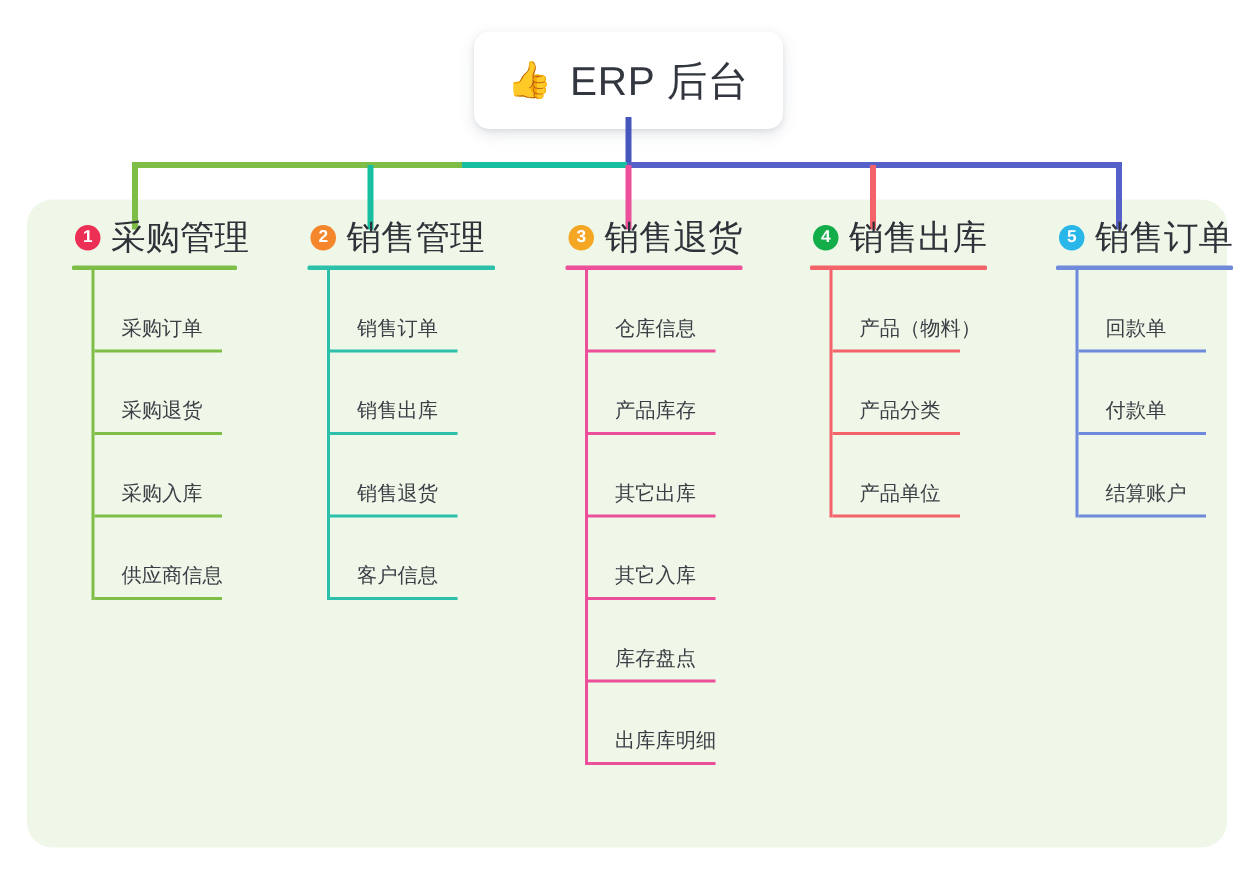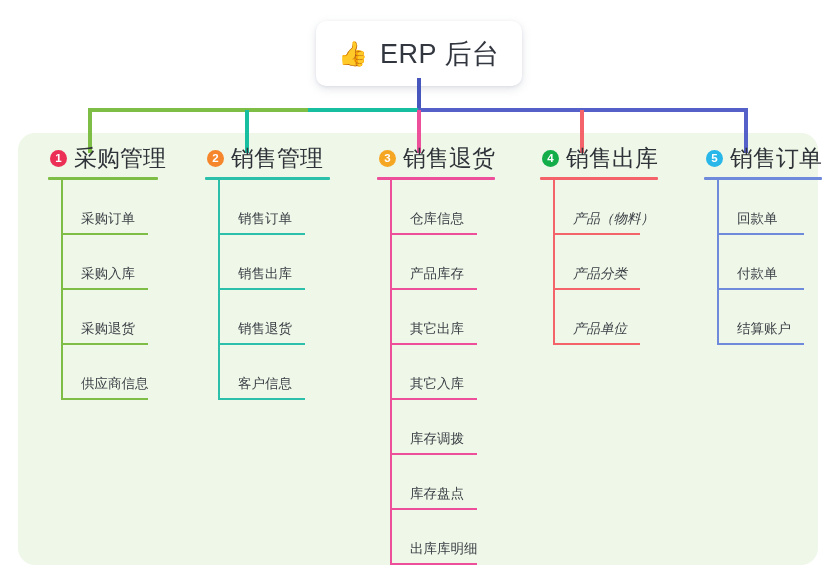--- a/index.html
+++ b/index.html
@@ -171,25 +171,25 @@
       <span class="badge" style="background: rgb(236, 47, 85);">1</span>
       <span class="col-title">采购管理</span>
     </div>
     <div class="header-rule" style="background: rgb(126, 190, 70); width: 110px; margin-left: 18px;"></div>
     <div class="leaves" style="border-left-color: rgb(126, 190, 70);">
       <div class="leaf">
         <span class="leaf-label">采购订单</span>
         <div class="leaf-rule" style="background: rgb(126, 190, 70);"></div>
       </div>
       <div class="leaf">
+        <span class="leaf-label">采购退货</span>
+        <div class="leaf-rule" style="background: rgb(126, 190, 70);"></div>
+      </div>
+      <div class="leaf">
         <span class="leaf-label">采购入库</span>
-        <div class="leaf-rule" style="background: rgb(126, 190, 70);"></div>
-      </div>
-      <div class="leaf">
-        <span class="leaf-label">采购退货</span>
         <div class="leaf-rule" style="background: rgb(126, 190, 70);"></div>
       </div>
       <div class="leaf">
         <span class="leaf-label">供应商信息</span>
         <div class="leaf-rule" style="background: rgb(126, 190, 70);"></div>
       </div>
     </div>
   </div>
 <div class="column" id="col-1" style="left:187px;">
     <div class="col-header">
@@ -233,40 +233,36 @@
       </div>
       <div class="leaf">
         <span class="leaf-label">其它出库</span>
         <div class="leaf-rule" style="background: rgb(238, 79, 155);"></div>
       </div>
       <div class="leaf">
         <span class="leaf-label">其它入库</span>
         <div class="leaf-rule" style="background: rgb(238, 79, 155);"></div>
       </div>
       <div class="leaf">
-        <span class="leaf-label">库存调拨</span>
-        <div class="leaf-rule" style="background: rgb(238, 79, 155);"></div>
-      </div>
-      <div class="leaf">
         <span class="leaf-label">库存盘点</span>
         <div class="leaf-rule" style="background: rgb(238, 79, 155);"></div>
       </div>
       <div class="leaf">
         <span class="leaf-label">出库库明细</span>
         <div class="leaf-rule" style="background: rgb(238, 79, 155);"></div>
       </div>
     </div>
   </div>
 <div class="column" id="col-3" style="left:522px;">
     <div class="col-header">
       <span class="badge" style="background: rgb(19, 173, 74);">4</span>
       <span class="col-title">销售出库</span>
     </div>
     <div class="header-rule" style="background: rgb(244, 98, 106); width: 118px; margin-left: 18px;"></div>
-    <div class="leaves" style="border-left-color: rgb(244, 98, 106); font-style: italic;">
+    <div class="leaves" style="border-left-color: rgb(244, 98, 106);">
       <div class="leaf">
         <span class="leaf-label">产品（物料）</span>
         <div class="leaf-rule" style="background: rgb(244, 98, 106);"></div>
       </div>
       <div class="leaf">
         <span class="leaf-label">产品分类</span>
         <div class="leaf-rule" style="background: rgb(244, 98, 106);"></div>
       </div>
       <div class="leaf">
         <span class="leaf-label">产品单位</span>

